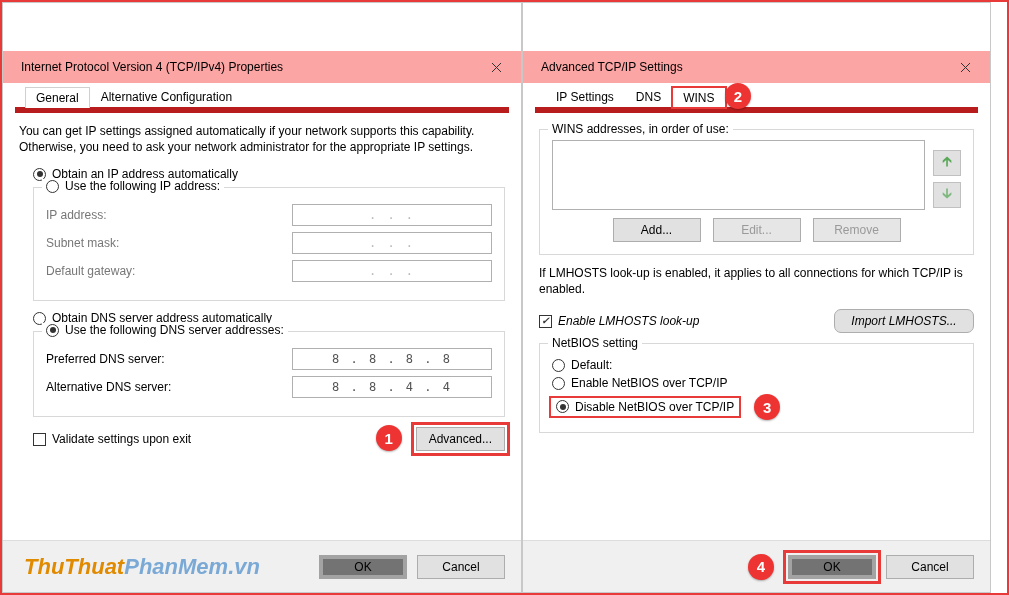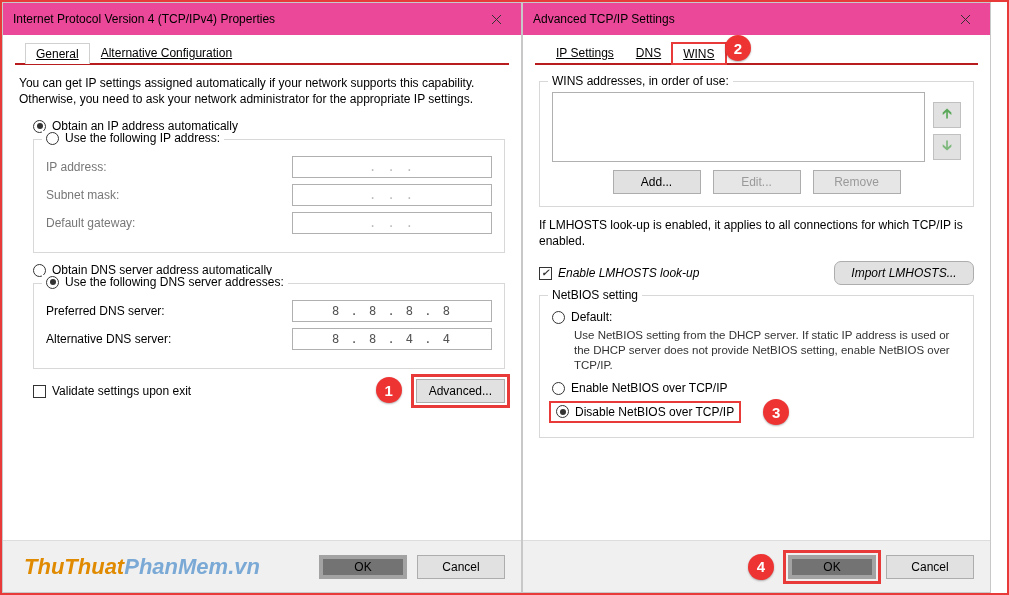--- a/index.html
+++ b/index.html
@@ -23,41 +23,41 @@
     flex-direction: column;
     border: 1px solid #c8c8c8;
   }
   .dialog-left { left: 0; width: 520px; }
   .dialog-right { left: 520px; right: 16px; }
   .titlebar {
     display: flex;
     align-items: center;
     justify-content: space-between;
     height: 32px;
-    padding: 0 2px 0 10px;
-    background: #ec4899;
+    padding: 0 2px 0 18px;
+    background: #fca5a5;
+    margin-top: 48px;
   }
   .close-btn {
     width: 46px;
     height: 30px;
     display: flex;
     align-items: center;
     justify-content: center;
     font-size: 14px;
     font-family: Arial, sans-serif;
   }
   .close-btn svg { stroke:#333; stroke-width:1; }
   .tabstrip {
     display: flex;
     align-items: flex-end;
     height: 24px;
     padding-left: 10px;
-    border-bottom: 2px solid #b91c1c;
+    border-bottom: 6px solid #b91c1c;
     margin: 6px 12px 0 12px;
-    text-decoration: underline;
   }
   .tab {
     padding: 3px 10px;
     font-size: 12px;
     border: 1px solid transparent;
     border-bottom: none;
     cursor: default;
     position: relative;
   }
   .tab.active {
@@ -310,26 +310,25 @@
       </div>
       <span class="btn" style="min-width:140px;border-radius:7px;">Import LMHOSTS...</span>
     </div>
 
     <div class="fieldset" style="position:relative;">
       <span class="legend">NetBIOS setting</span>
       <div class="radio-row">
         <span class="radio"></span>
         <span>Default:</span>
       </div>
-      <div class="netbios-desc">Use NetBIOS setting from the DHCP server. If static IP address is used or the DHCP server does not provide NetBIOS setting, enable NetBIOS over TCP/IP.</div>
       <div class="radio-row">
         <span class="radio"></span>
         <span>Enable NetBIOS over TCP/IP</span>
       </div>
-      <div style="display:flex; align-items:center; gap:25px; ">
+      <div style="display:flex; align-items:center; gap:16px; ">
         <span class="redbox">
           <span class="radio checked"></span>
           <span style="margin-left:6px;">Disable NetBIOS over TCP/IP</span>
         </span>
         <span class="marker" style="position:static;">3</span>
       </div>
     </div>
 
   </div>
   <div class="bottom-bar">

